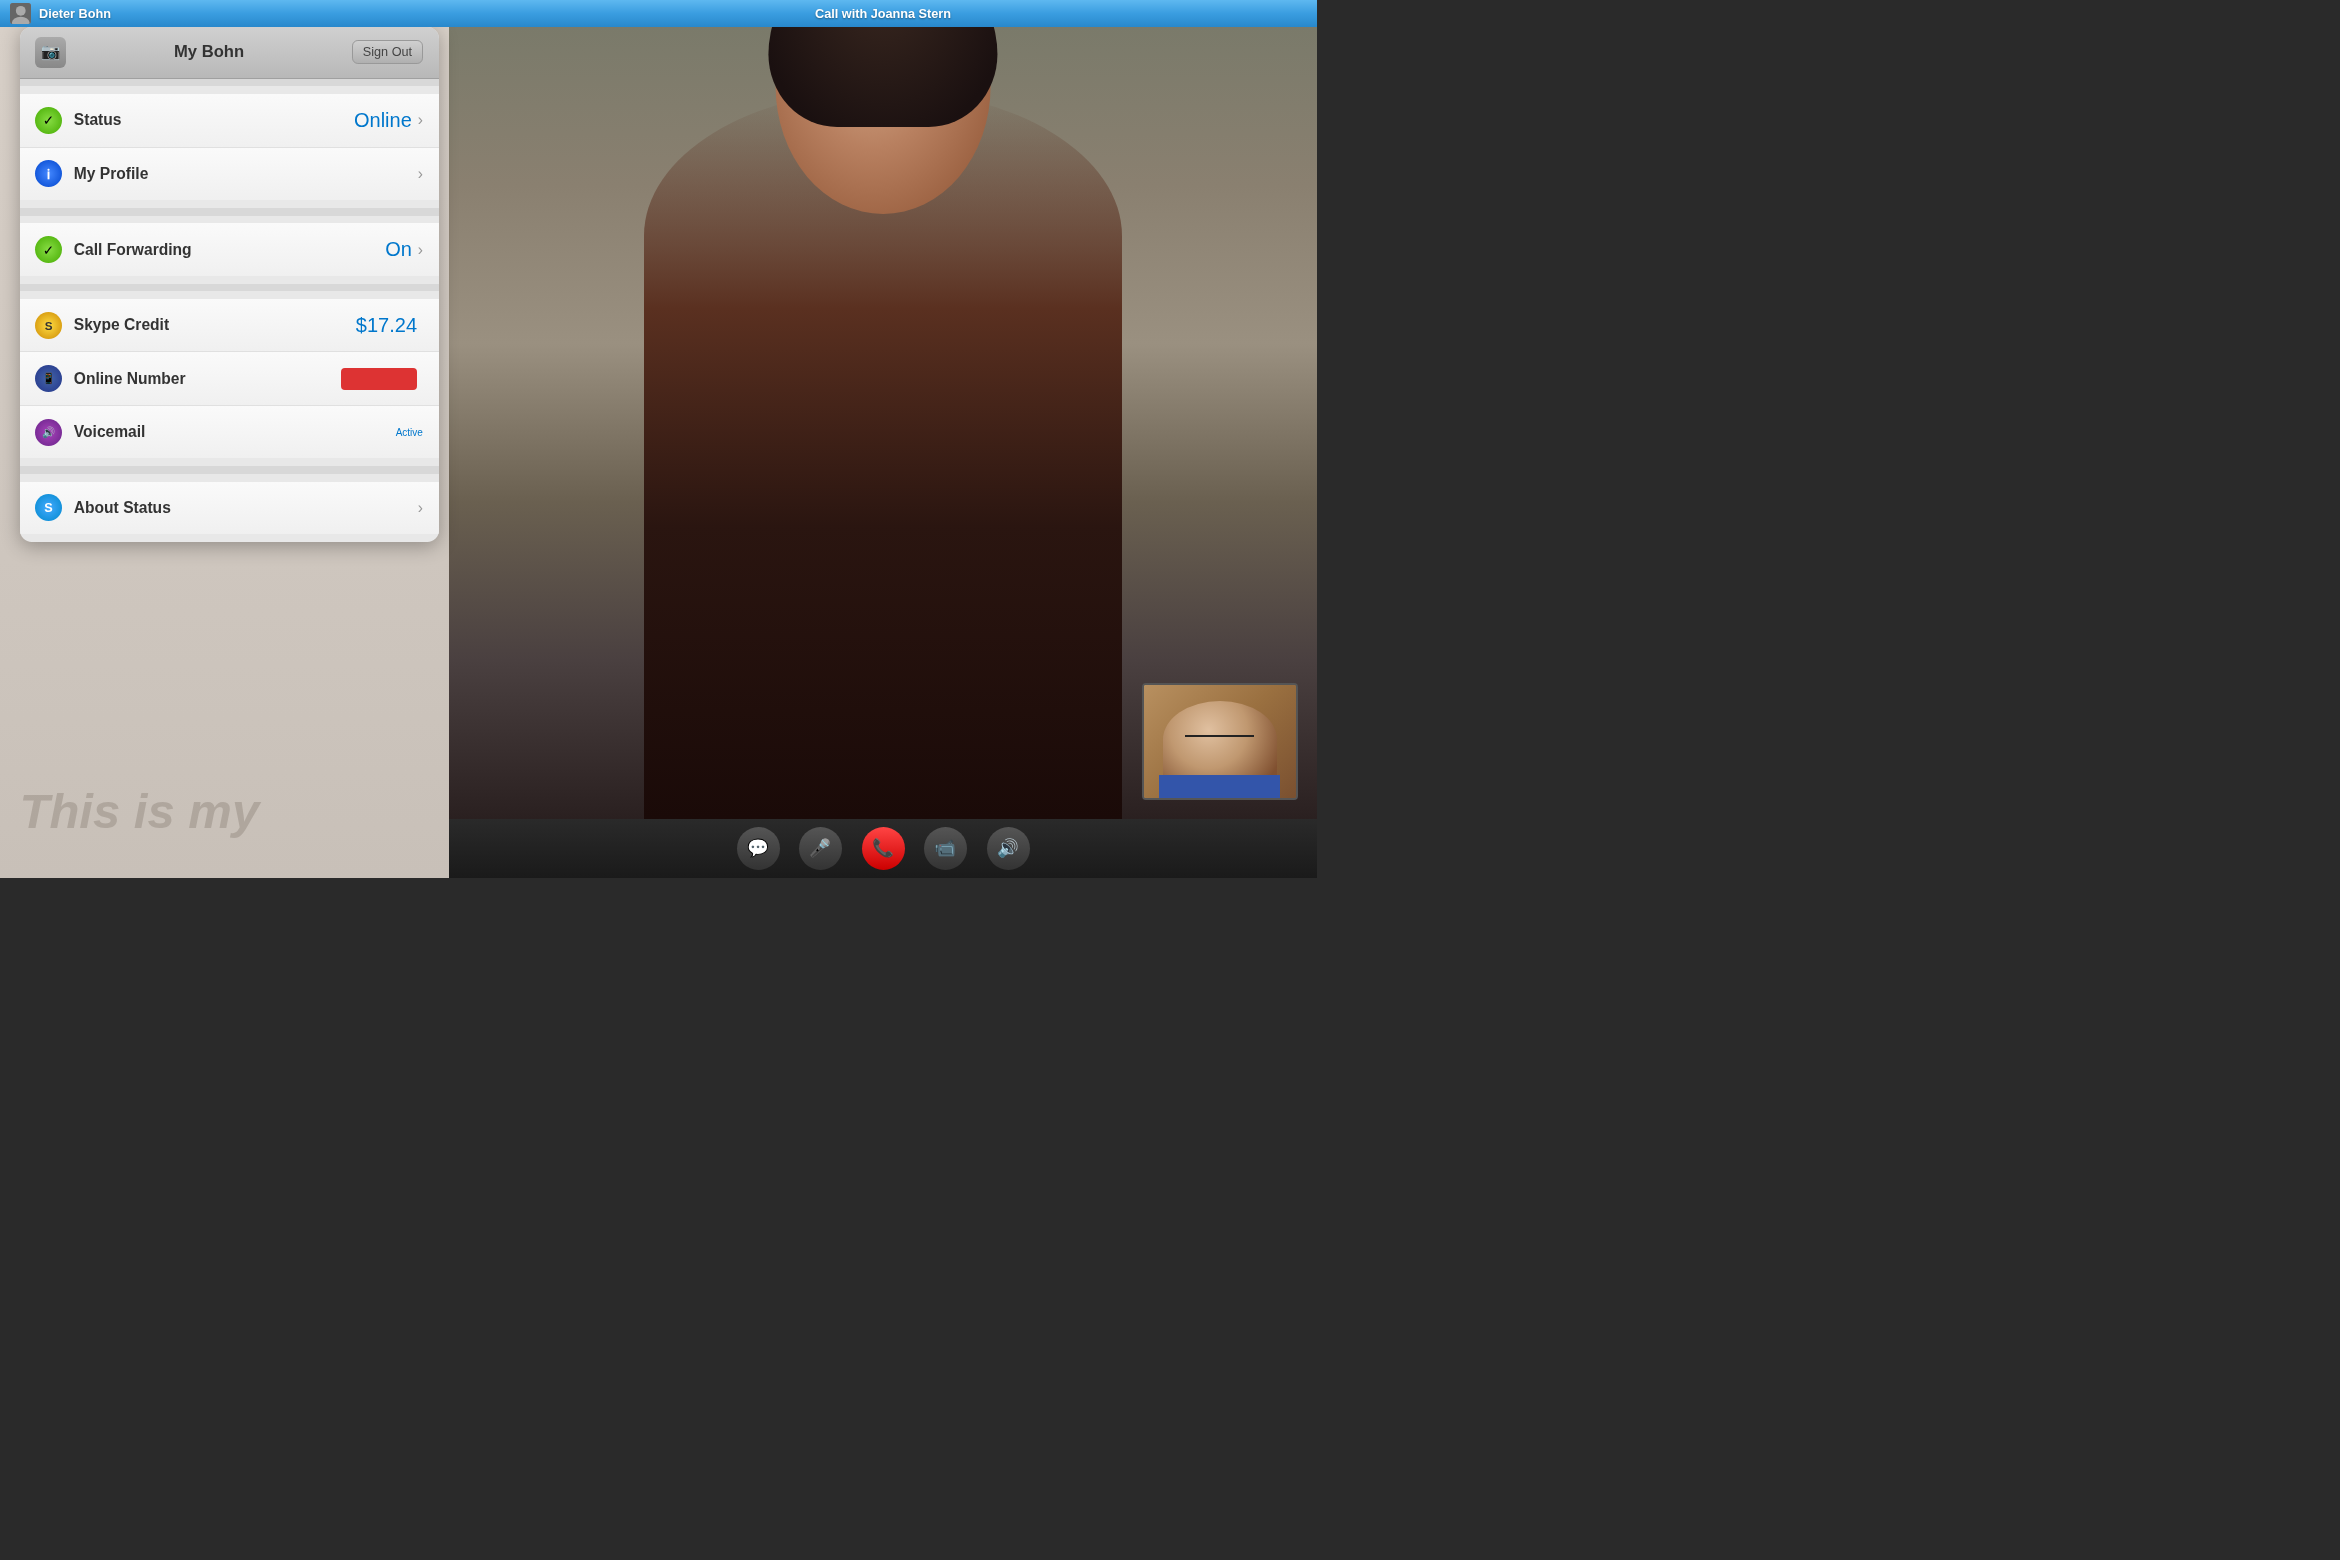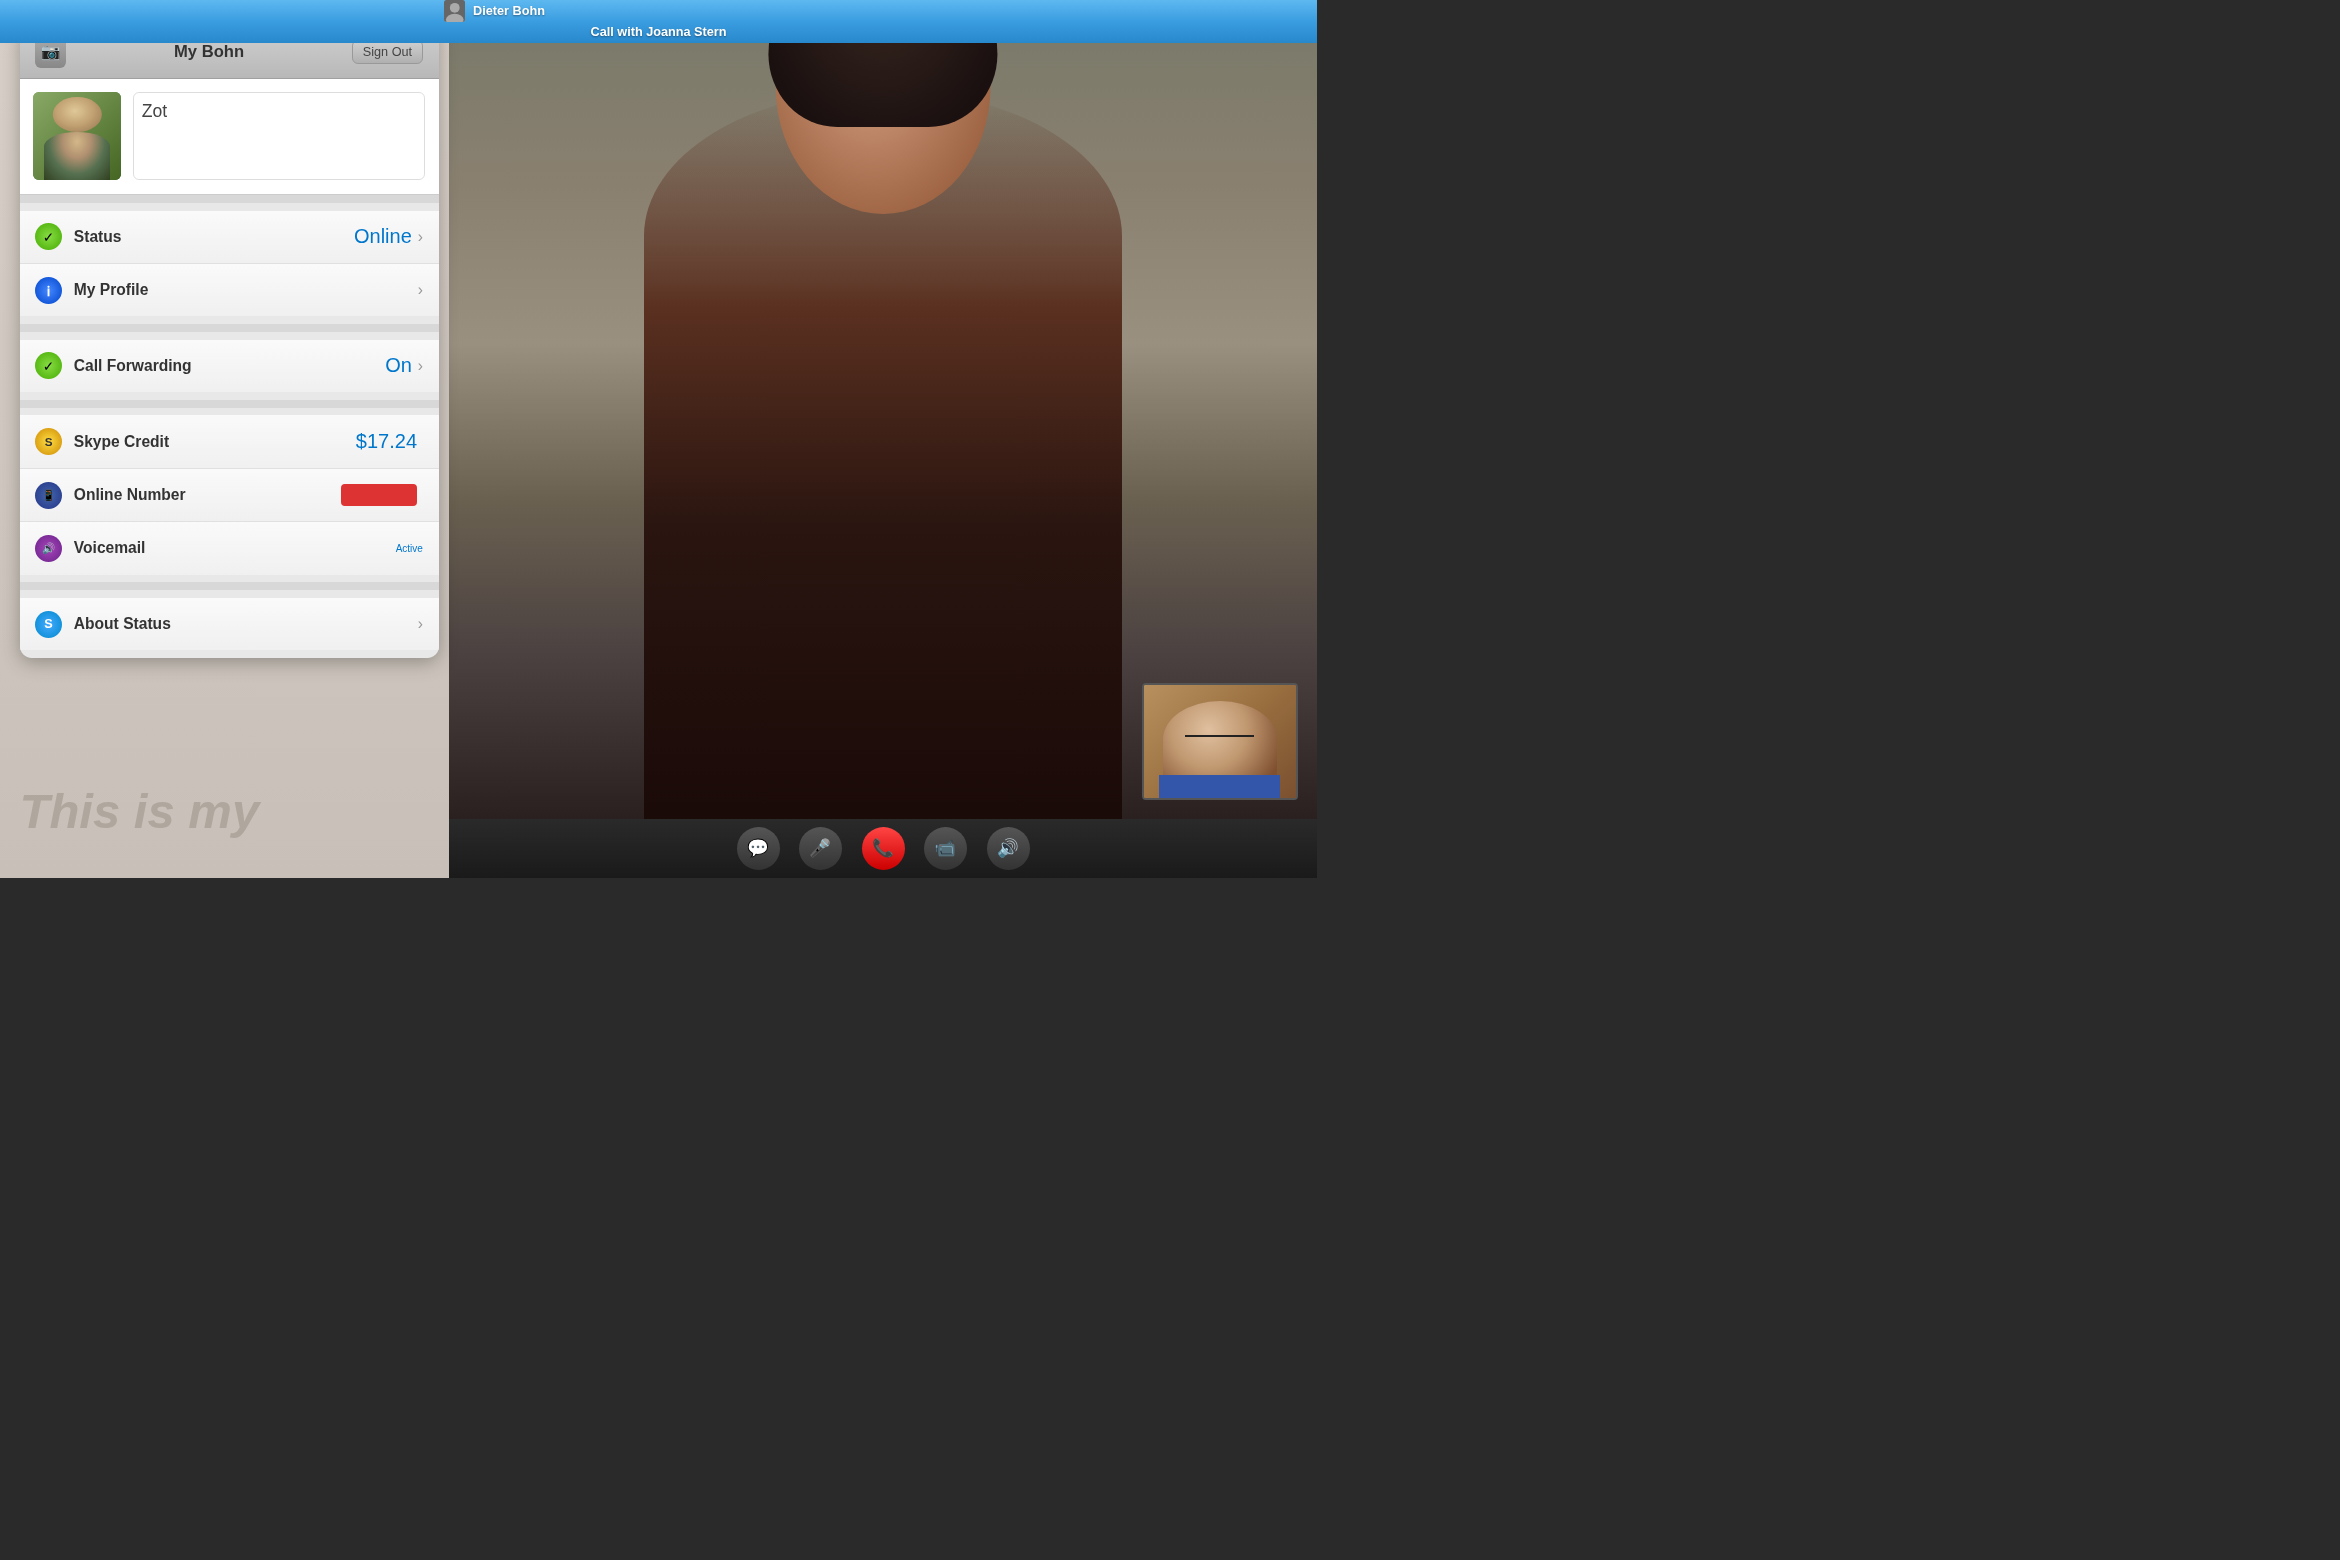--- a/index.html
+++ b/index.html
@@ -12,26 +12,25 @@
       font-family: -apple-system, 'Helvetica Neue', Helvetica, Arial, sans-serif;
       position: relative;
     }
 
     
     .top-bar {
       position: absolute;
       top: 0;
       left: 0;
       right: 0;
-      height: 43px;
+      height: 27px;
       background: linear-gradient(180deg, #5eb8f0 0%, #3a9de0 50%, #2888cc 100%);
       display: flex;
       align-items: center;
       z-index: 100;
-      flex-direction: column;
     }
     .top-bar-left {
       width: 449px;
       display: flex;
       align-items: center;
       padding-left: 9.8px;
     }
     .top-bar-right {
       flex: 1;
       display: flex;
@@ -357,31 +356,20 @@
 </div>
 
 <div class="my-info-panel">
 
   <div class="panel-header">
     <div class="camera-icon-btn">📷</div>
     <span class="panel-header-title">My Bohn</span>
     <button class="sign-out-btn">Sign Out</button>
   </div>
 
-  <div class="profile-section">
-    <div class="profile-avatar">
-
-      <div style="position:absolute;bottom:0;left:0;right:0;top:0;background:linear-gradient(135deg,#88aa66 0%,#668844 50%,#446622 100%);"></div>
-      <div style="position:absolute;top:4.9px;left:50%;transform:translateX(-50%);width:55%;height:40%;background:radial-gradient(ellipse at 45% 40%,#e0c898 0%,#c0a070 50%,#907050 100%);border-radius:50%;"></div>
-      <div style="position:absolute;bottom:0;left:50%;transform:translateX(-50%);width:75%;height:55%;background:radial-gradient(ellipse at 50% 20%,#d4b888 0%,#b09070 30%,#557050 60%,#304020 100%);border-radius:50% 50% 0 0 / 30% 30% 0 0;"></div>
-    </div>
-    <div class="profile-name-area">
-      <span class="profile-name">Zot</span>
-    </div>
-  </div>
 
   <div class="menu-separator"></div>
   <div class="menu-group">
     <div class="menu-item">
       <div class="menu-icon icon-green">✓</div>
       <span class="menu-label">Status</span>
       <span class="menu-value">Online</span>
       <span class="chevron">›</span>
     </div>
     <div class="menu-item">

